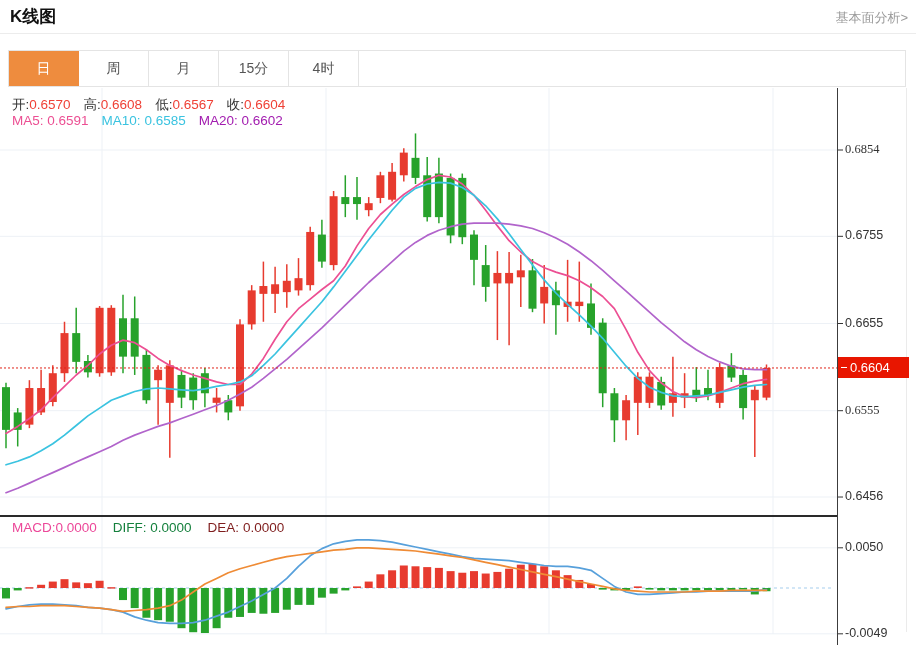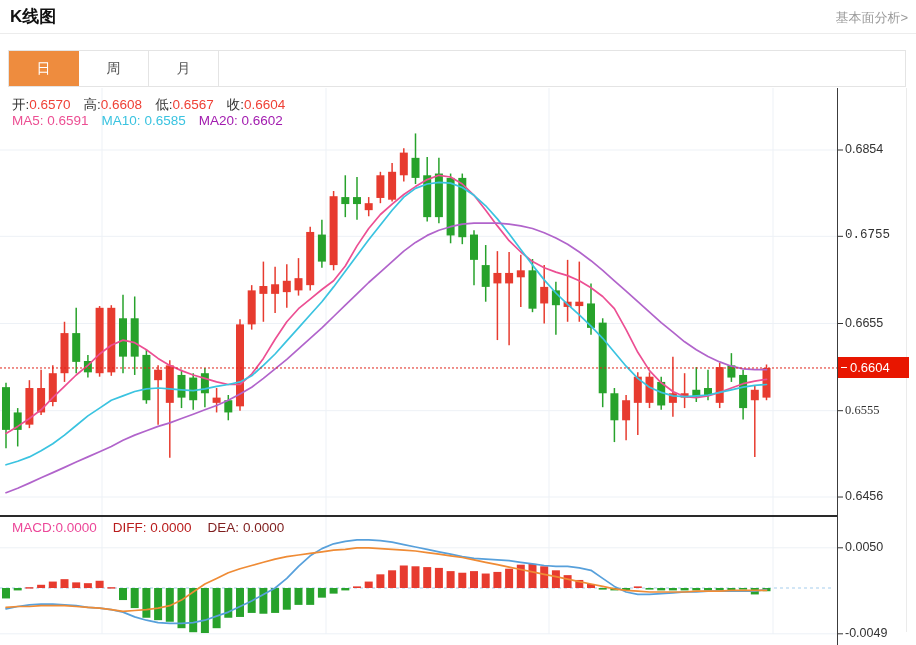--- a/index.html
+++ b/index.html
@@ -14,38 +14,40 @@
        font-size:14px;color:#555;border-right:1px solid #e4e4e4;cursor:pointer;box-sizing:border-box;background:#fff}
   .tab.active{background:#ee8c3e;color:#fff;border-right:1px solid #ee8c3e}
   .info-row{position:absolute;left:12px;top:96px;font-size:13.5px;display:flex;z-index:5;white-space:nowrap}
   .info-row .pair{margin-right:13px}
   .lbl{color:#333}
   .val{color:#ef4136}
   .ma-row{top:113px}
   .c-ma5{color:#ec4f93}.c-ma10{color:#3ac3e0}.c-ma20{color:#a21caf}
   .macd-row{position:absolute;left:12px;top:520px;font-size:13.5px;display:flex;z-index:5;white-space:nowrap}
   .macd-row .pair{margin-right:16px}
-  .c-macd{color:#ec4899}.c-diff{color:#b91c1c}.c-dea{color:#7f1d1d}
+  .c-macd{color:#ec4899}.c-diff{color:#15803d}.c-dea{color:#7f1d1d}
   .y-label{position:absolute;left:845px;font-size:12.5px;color:#333;z-index:4}
   .price-tag{position:absolute;left:838px;width:71px;height:21px;background:#e81600;color:#fff;
              font-size:13px;line-height:21px;padding-left:12px;box-sizing:border-box;z-index:6}
   .price-tag::before{content:"";position:absolute;left:3px;top:10px;width:6px;height:1px;background:#fff}
   #chart-wrap{position:absolute;left:0;top:0;z-index:1}
 </style>
 </head>
 <body>
 
 <div class="hdr-title">K线图</div>
 <div class="hdr-link">基本面分析&gt;</div>
 <div class="hdr-divider"></div>
 
 <div class="tabbar">
   <div class="tab active" style="background: rgb(238, 140, 62); border-right-color: rgb(238, 140, 62);">日</div>
   <div class="tab">周</div>
   <div class="tab">月</div>
+  <div class="tab">15分</div>
+  <div class="tab">4时</div>
 </div>
 
 <div class="info-row">
   <span class="pair"><span class="lbl">开:</span><span class="val">0.6570</span></span>
   <span class="pair"><span class="lbl">高:</span><span class="val">0.6608</span></span>
   <span class="pair"><span class="lbl">低:</span><span class="val">0.6567</span></span>
   <span class="pair"><span class="lbl">收:</span><span class="val">0.6604</span></span>
 </div>
 
 <div class="info-row ma-row">
@@ -284,21 +286,21 @@
       <rect x="762.5" y="588" width="8" height="3.215599999999995" fill="#27a22b"></rect>
       <path d="M6.0 608.9 L17.7 606.5 L29.4 604.9 L41.1 604.1 L52.8 604.1 L64.5 604.9 L76.2 605.7 L87.9 607.3 L99.6 608.1 L111.3 609.7 L123.0 612.1 L134.7 616.9 L146.4 620.2 L158.1 622.6 L169.8 623.4 L181.5 623.4 L193.2 622.6 L204.9 620.2 L216.6 616.1 L228.3 612.1 L240.0 606.5 L251.7 600.9 L263.4 594.4 L275.1 588.0 L286.8 578.4 L298.5 566.3 L310.2 555.8 L321.9 548.6 L333.6 543.8 L345.3 541.4 L357.0 539.8 L368.7 539.8 L380.4 540.6 L392.1 542.2 L403.8 544.6 L415.5 547.0 L427.2 549.4 L438.9 551.8 L450.6 554.2 L462.3 556.6 L474.0 558.3 L485.7 559.1 L497.4 559.9 L509.1 560.7 L520.8 562.3 L532.5 563.9 L544.2 565.5 L555.9 566.3 L567.6 566.3 L579.3 567.9 L591.0 570.3 L602.7 578.4 L614.4 586.4 L626.1 592.0 L637.8 594.4 L649.5 594.4 L661.2 593.6 L672.9 592.8 L684.6 592.0 L696.3 592.0 L708.0 591.2 L719.7 591.2 L731.4 591.2 L743.1 591.2 L754.8 591.2 L766.5 589.6 " fill="none" stroke="#57a0db" stroke-width="1.7" stroke-linejoin="round" stroke-linecap="round"></path>
       <path d="M6.0 607.3 L17.7 606.5 L29.4 606.5 L41.1 605.7 L52.8 605.7 L64.5 605.7 L76.2 606.5 L87.9 607.3 L99.6 608.1 L111.3 609.7 L123.0 611.3 L134.7 610.5 L146.4 609.7 L158.1 608.1 L169.8 605.7 L181.5 600.1 L193.2 592.0 L204.9 584.0 L216.6 578.4 L228.3 572.7 L240.0 568.7 L251.7 565.5 L263.4 562.3 L275.1 559.1 L286.8 556.6 L298.5 555.0 L310.2 553.4 L321.9 551.8 L333.6 550.2 L345.3 549.4 L357.0 547.8 L368.7 547.8 L380.4 548.6 L392.1 549.4 L403.8 550.2 L415.5 551.0 L427.2 552.6 L438.9 554.2 L450.6 555.8 L462.3 557.5 L474.0 559.9 L485.7 562.3 L497.4 564.7 L509.1 567.1 L520.8 569.5 L532.5 571.9 L544.2 574.3 L555.9 576.7 L567.6 579.2 L579.3 581.6 L591.0 584.0 L602.7 586.4 L614.4 588.8 L626.1 590.4 L637.8 591.2 L649.5 592.0 L661.2 592.0 L672.9 592.0 L684.6 592.0 L696.3 591.2 L708.0 591.2 L719.7 591.2 L731.4 590.4 L743.1 590.4 L754.8 590.4 L766.5 590.4 " fill="none" stroke="#ef8b35" stroke-width="1.7" stroke-linejoin="round" stroke-linecap="round"></path>
       <line x1="0" y1="516" x2="838" y2="516" stroke="#2a2a2a" stroke-width="2"></line>
       <line x1="0" y1="367.9750000000002" x2="837" y2="367.9750000000002" stroke="#e02318" stroke-width="1" stroke-dasharray="2 2"></line>
       <line x1="837.5" y1="88" x2="837.5" y2="645" stroke="#3c3c3c" stroke-width="1"></line>
       <line x1="906.5" y1="88" x2="906.5" y2="632" stroke="#ebebeb" stroke-width="1"></line>
     </svg>
 </div>
 
-<div class="y-label" style="top: 142px;">0.6854</div>
-<div class="y-label" style="top: 228.318px; font-family: Liberation Mono, monospace;">0.6755</div>
+<div class="y-label" style="top: 142px; font-family: Liberation Serif, serif;">0.6854</div>
+<div class="y-label" style="top: 228.318px;">0.6755</div>
 <div class="y-label" style="top: 315.508px;">0.6655</div>
 <div class="y-label" style="top: 402.698px; font-family: Liberation Serif, serif;">0.6555</div>
 <div class="y-label" style="top: 489.016px;">0.6456</div>
 <div class="y-label" style="top: 539.805px;">0.0050</div>
 <div class="y-label" style="top: 625.822px;">-0.0049</div>
 
 <div class="price-tag" style="top: 357.475px; background: rgb(232, 22, 0);">0.6604</div>
 
 </body></html>

